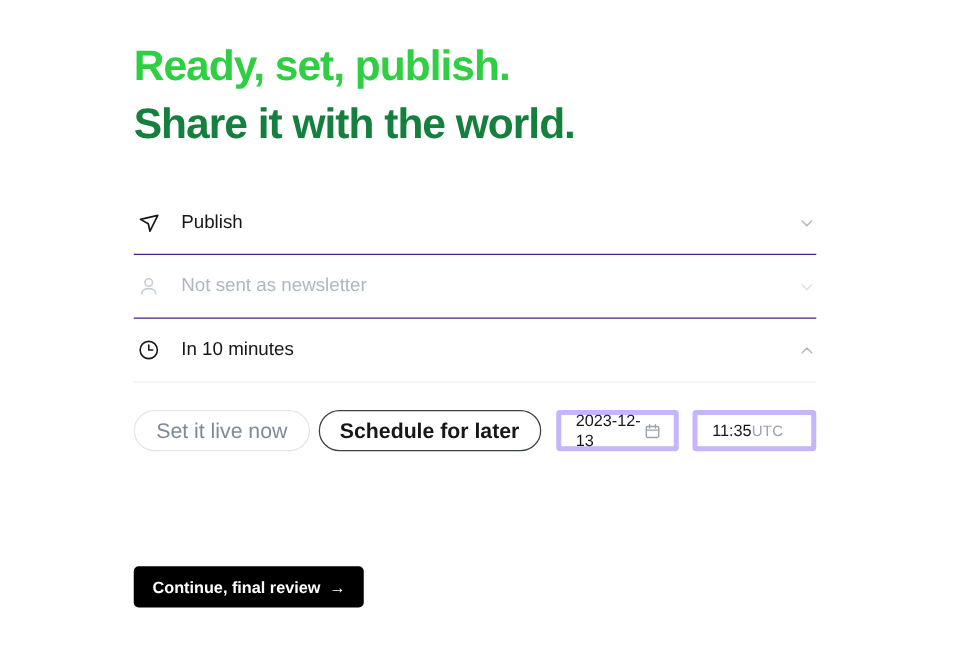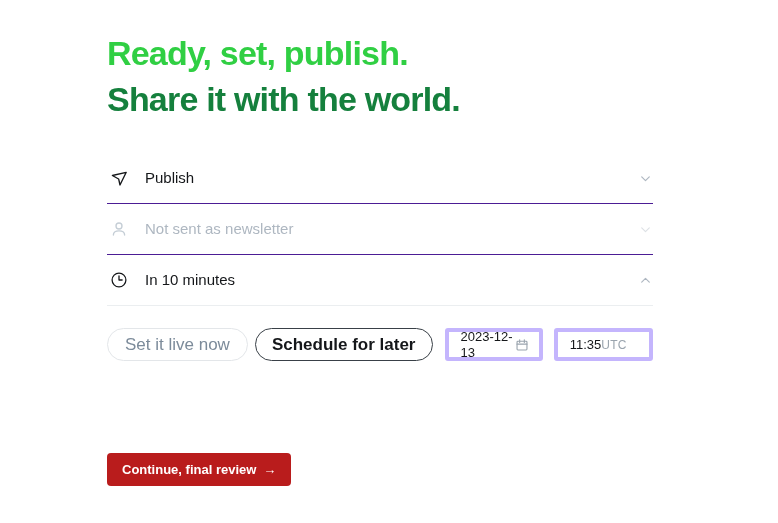--- a/index.html
+++ b/index.html
@@ -180,21 +180,21 @@
 
   
   .cta-wrap {
     margin-top: 92px;
   }
   .cta-button {
     display: inline-flex;
     align-items: center;
     height: 33px;
     padding: 0 15px;
-    background: #b91c1c;
+    background: #000000;
     color: #ffffff;
     border: none;
     border-radius: 4px;
     font-family: "Liberation Sans", sans-serif;
     font-size: 13px;
     font-weight: bold;
     cursor: pointer;
     white-space: nowrap;
   }
   .cta-arrow {

